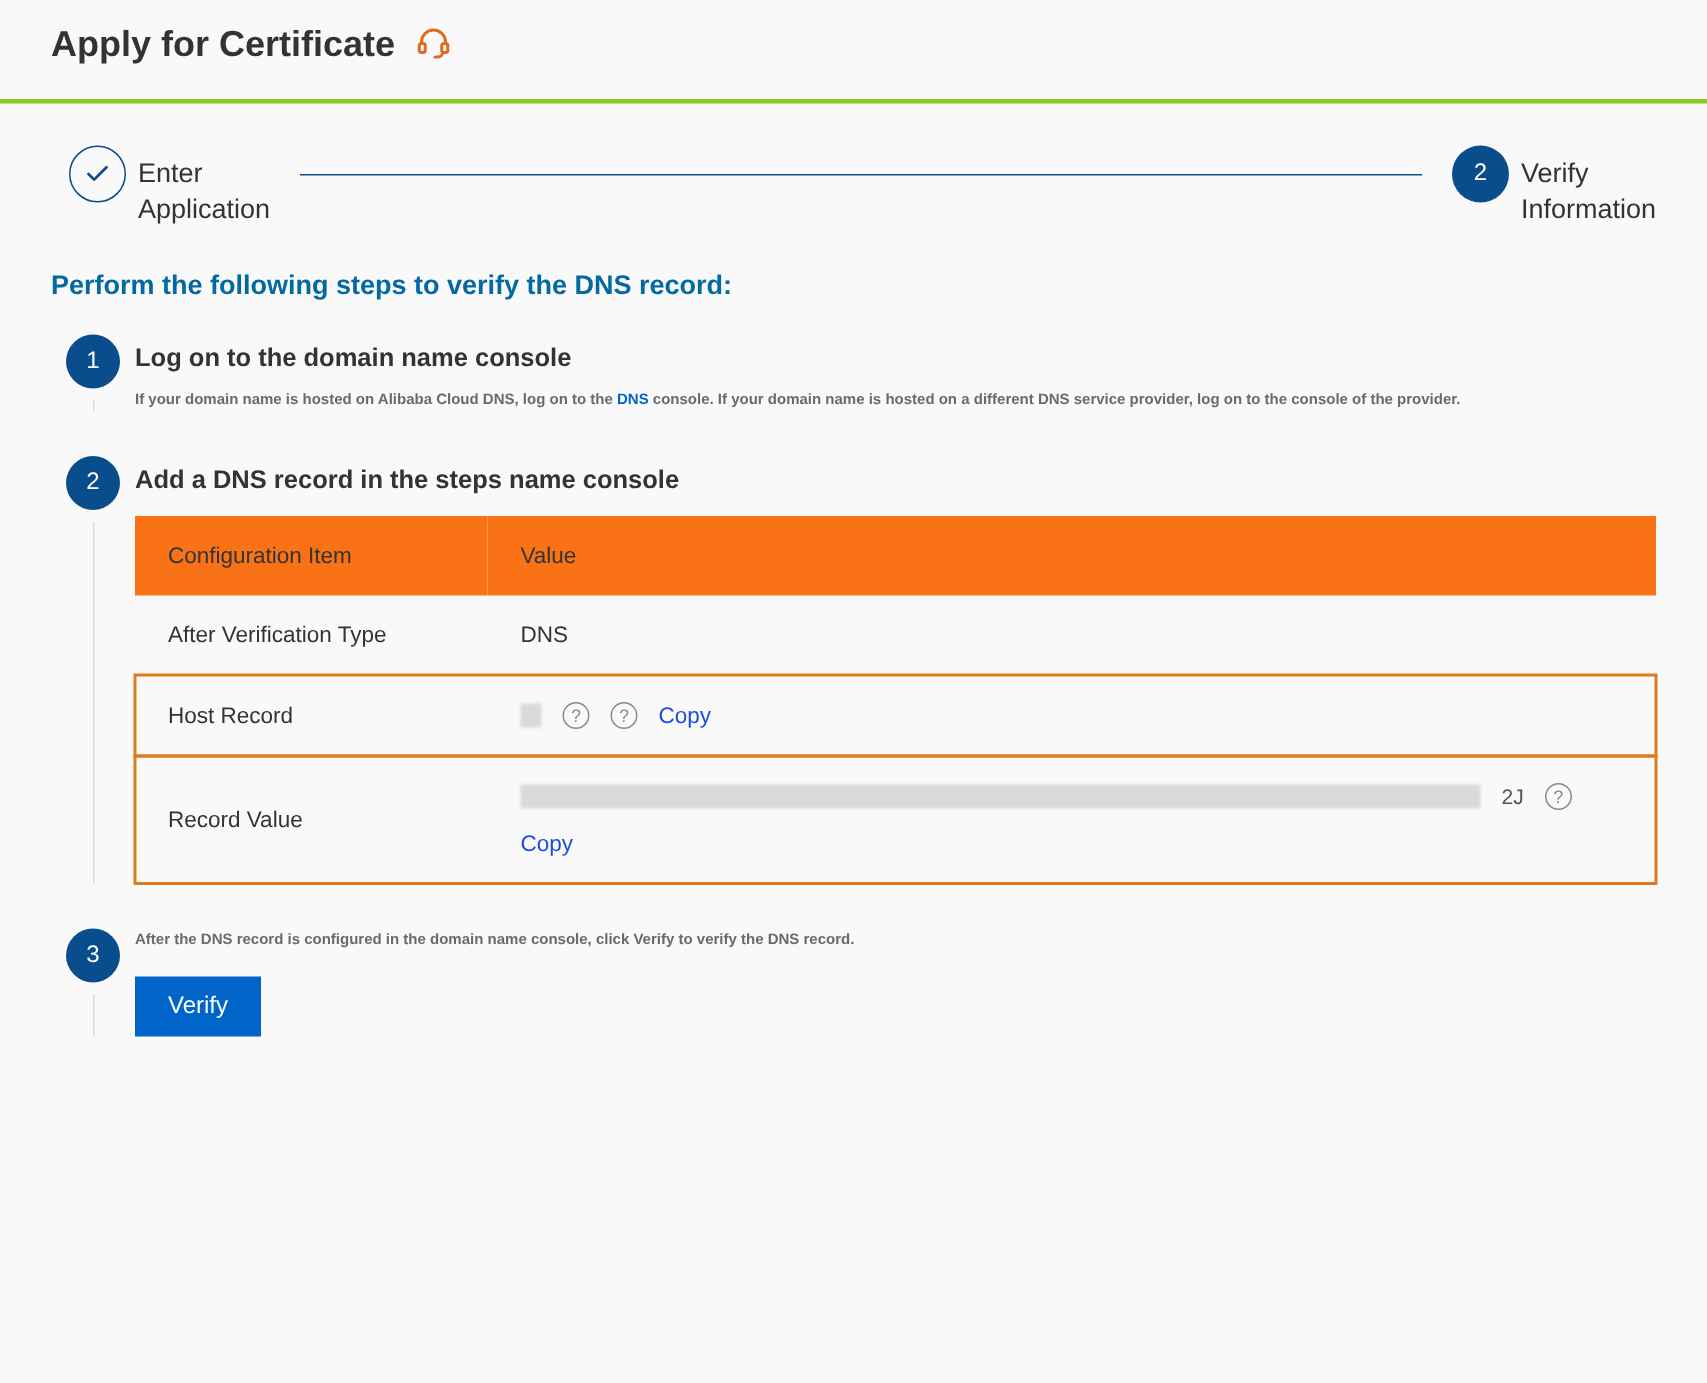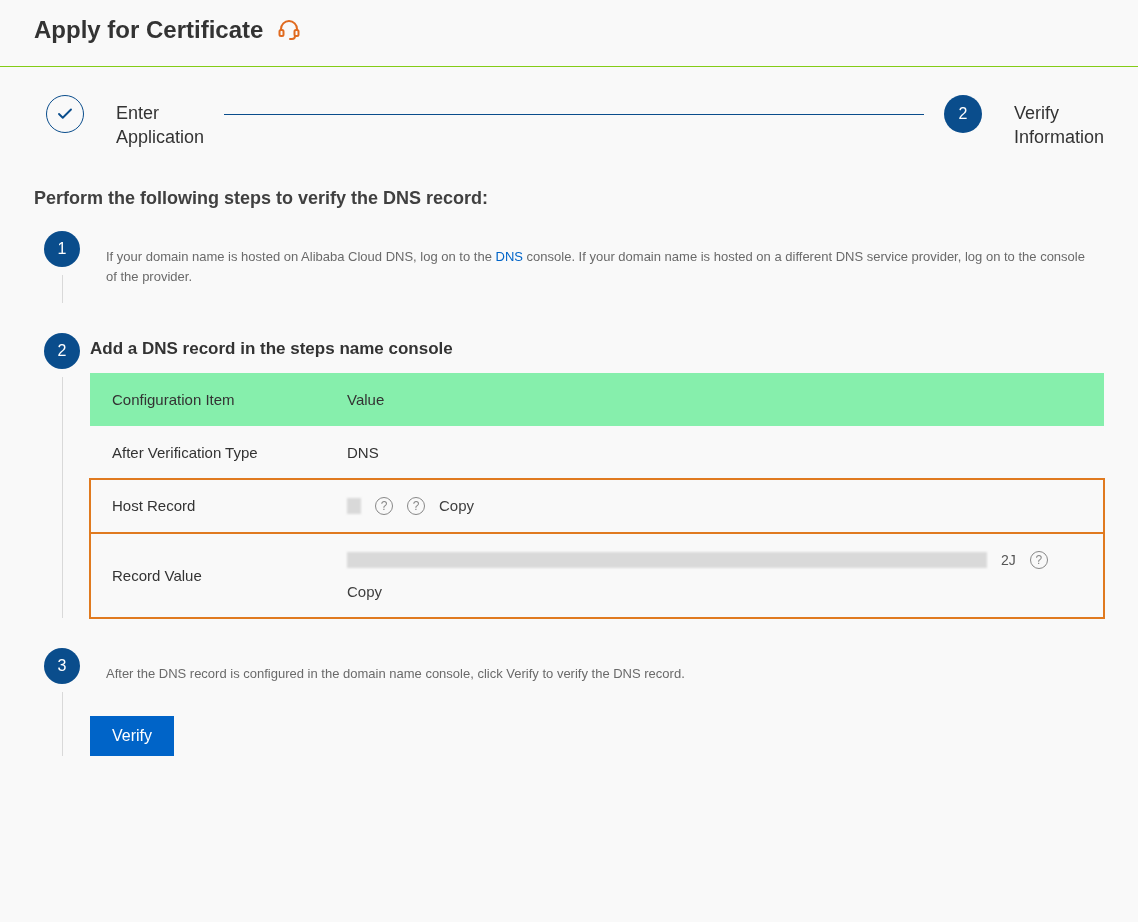--- a/index.html
+++ b/index.html
@@ -1,75 +1,75 @@
 <!DOCTYPE html>
 <html><head>
 <meta charset="utf-8">
 <style>
   * { box-sizing: border-box; }
   html, body { margin:0; padding:0; background:#f9f9f9; color:#333; font-family:"Segoe UI","Helvetica Neue",Arial,sans-serif; font-size:15px; }
   .page { width:1138px; margin:0; }
 
   
-  .page-header { display:flex; align-items:center; gap:14px; padding:16px 34px 22px 34px; border-bottom:1px solid #84cc16; }
+  .page-header { display:flex; align-items:center; gap:14px; padding:16px 34px 22px 34px; border-bottom:3px solid #84cc16; }
   .page-title { font-size:24px; font-weight:600; color:#333; }
   .headset-icon svg { width:24px; height:24px; }
 
   
   .wizard { display:flex; align-items:flex-start; gap:20px; padding:28px 34px 10px 46px; }
-  .step { display:flex; align-items:flex-start; gap:32px; }
+  .step { display:flex; align-items:flex-start; gap:8px; }
   .wizard-bar { flex:1; border-top:1px solid #0a4d8c; margin-top:19px; }
   .step-circle {
     width:38px; height:38px; border-radius:50%;
     display:flex; align-items:center; justify-content:center;
     font-size:16px; font-weight:500; flex-shrink:0;
   }
   .step-circle.done { border:1.5px solid #0a4d8c; color:#0a4d8c; background:transparent; }
   .step-circle.done svg { width:18px; height:18px; }
   .step-circle.num { background:#0a4d8c; color:#fff; }
   .step-label { font-size:18px; color:#333; line-height:1.35; padding-top:6px; }
 
   
   .content { padding:16px 34px 30px 34px; }
-  .section-title { font-size:18px; font-weight:600; margin:12px 0 22px 0; color:#404040; }
+  .section-title { font-size:18px; font-weight:600; margin:2px 0 22px 0; color:#0369a1; }
   .steps-list { display:flex; flex-direction:column; gap:30px; }
   .list-step { display:flex; align-items:flex-start; }
   .bullet-col { width:56px; flex-shrink:0; display:flex; flex-direction:column; align-items:center; }
   .bullet {
     width:36px; height:36px; border-radius:50%;
     background:#0a4d8c; color:#fff;
     display:flex; align-items:center; justify-content:center;
     font-size:16px; font-weight:500;
   }
   .bullet-line { width:1px; flex:1; background:#d9d9d9; margin-top:8px; }
   .step-body { flex:1; min-width:0; }
   .step-heading { font-size:17px; font-weight:600; color:#333; margin:6px 0 10px 0; }
-  .step-desc { font-size:13px; color:#6a6a6a; line-height:1.55; margin:16px; }
+  .step-desc { font-size:10px; color:#6a6a6a; line-height:1.55; margin:0;font-weight:bold; }
   .step-desc a.inline-link { color:#0064c8; text-decoration:none; cursor:pointer; }
 
   
   .dns-table { width:100%; margin-top:14px; border-collapse:collapse; font-size:15px; color:#333; }
   .dns-table th, .dns-table td { text-align:left; padding:18px 22px; vertical-align:middle; font-weight:400; }
-  .dns-table thead th { background:#86efac; color:#333; }
+  .dns-table thead th { background:#f97316; color:#333; }
   .dns-table tr.highlighted { outline:2px solid #e07a1f; outline-offset:-1px; }
   .cell-flex { display:flex; align-items:center; gap:14px; flex-wrap:wrap; }
   .redacted {
     display:inline-block; height:16px; background:#cfcfcf; opacity:.75;
     filter: blur(1px);
   }
   .redacted.w1 { width:30px; }
   .redacted.w2 { width:14px; }
   .redacted.w3 { width:640px; }
   .redacted-tail { color:#555; font-size:14px; }
   .help-icon {
     width:18px; height:18px; border:1px solid #888; border-radius:50%;
     display:inline-flex; align-items:center; justify-content:center;
     font-size:12px; color:#888; cursor:pointer; flex-shrink:0;
   }
-  .copy-link { color:#404040; cursor:pointer; font-size:15px; }
+  .copy-link { color:#1d4ed8; cursor:pointer; font-size:15px; }
 
   
   .verify-btn {
     margin-top:16px;
     background:#0064c8; color:#fff; border:none;
     padding:11px 22px; font-size:16px; cursor:pointer;
   }
 </style>
 </head>
 <body>
@@ -110,20 +110,21 @@
     <div class="section-title">Perform the following steps to verify the DNS record:</div>
 
     <div class="steps-list">
 
       <div class="list-step">
         <div class="bullet-col" style="align-self:stretch">
           <div class="bullet">1</div>
           <div class="bullet-line"></div>
         </div>
         <div class="step-body">
+          <div class="step-heading">Log on to the domain name console</div>
           <p class="step-desc">
             <span>If your domain name is hosted on Alibaba Cloud DNS, log on to the </span><a class="inline-link">DNS</a><span> console. If your domain name is hosted on a different DNS service provider, log on to the console of the provider.</span>
           </p>
         </div>
       </div>
 
       <div class="list-step">
         <div class="bullet-col" style="align-self:stretch">
           <div class="bullet">2</div>
           <div class="bullet-line"></div>

